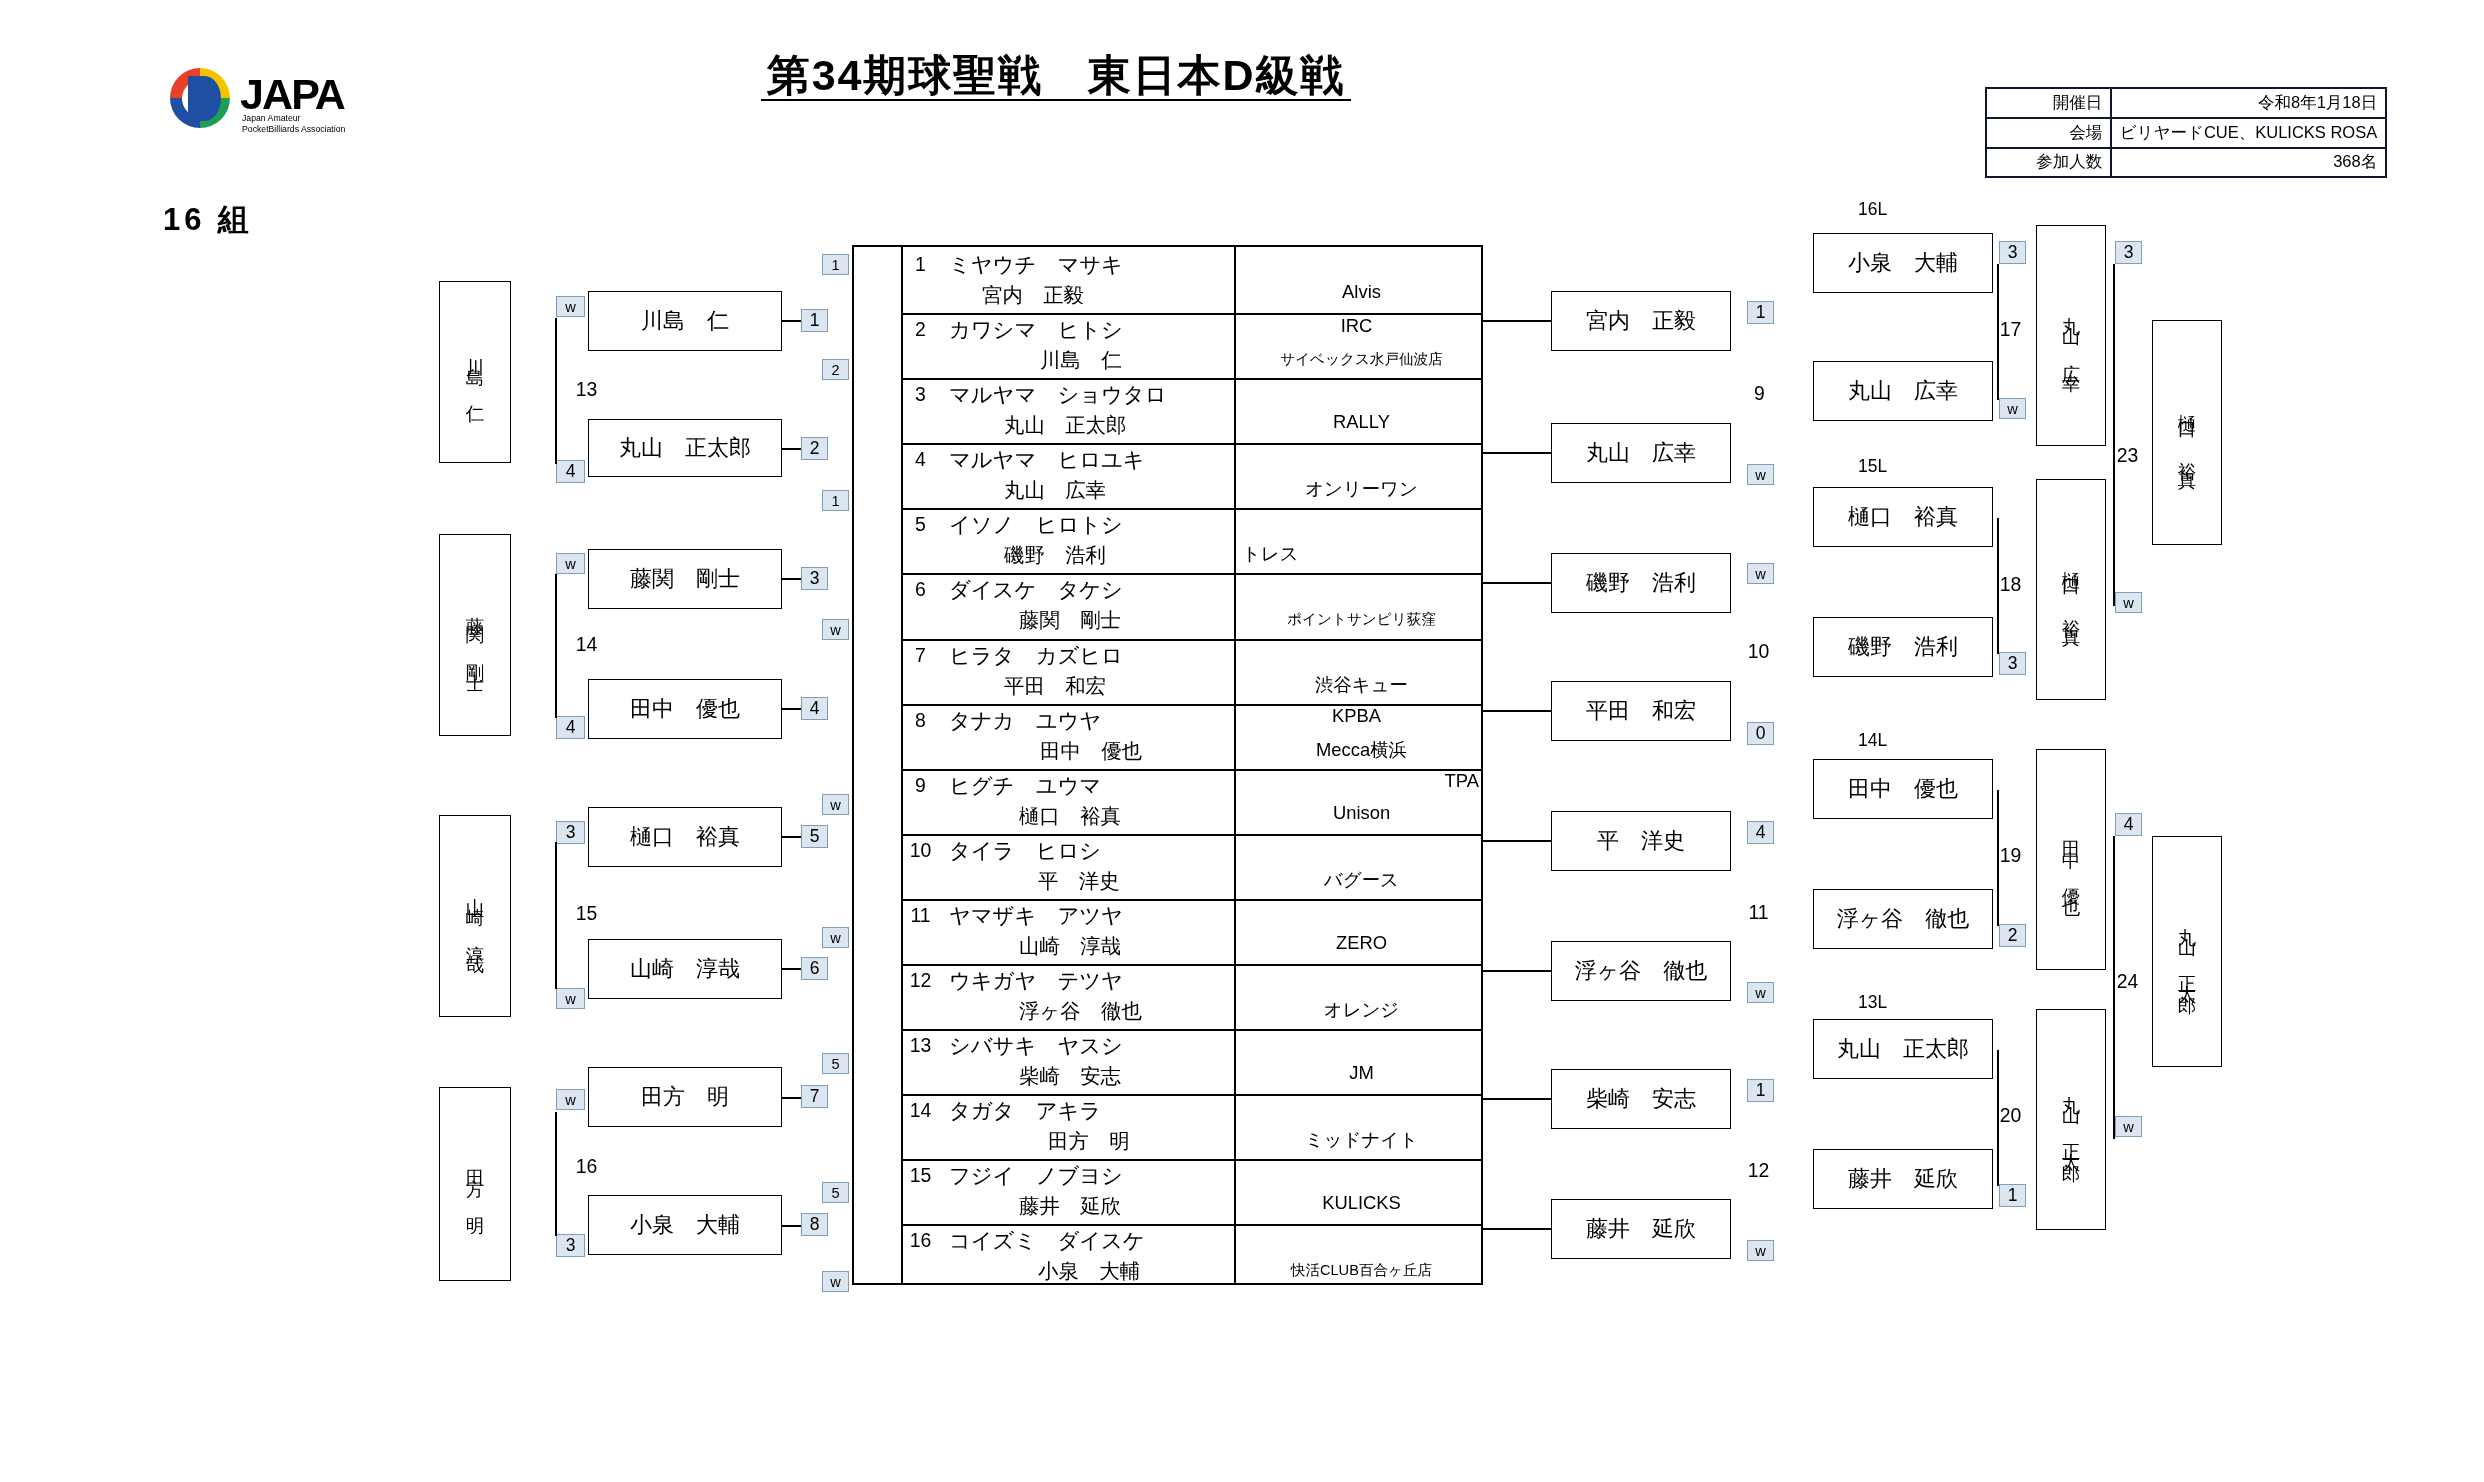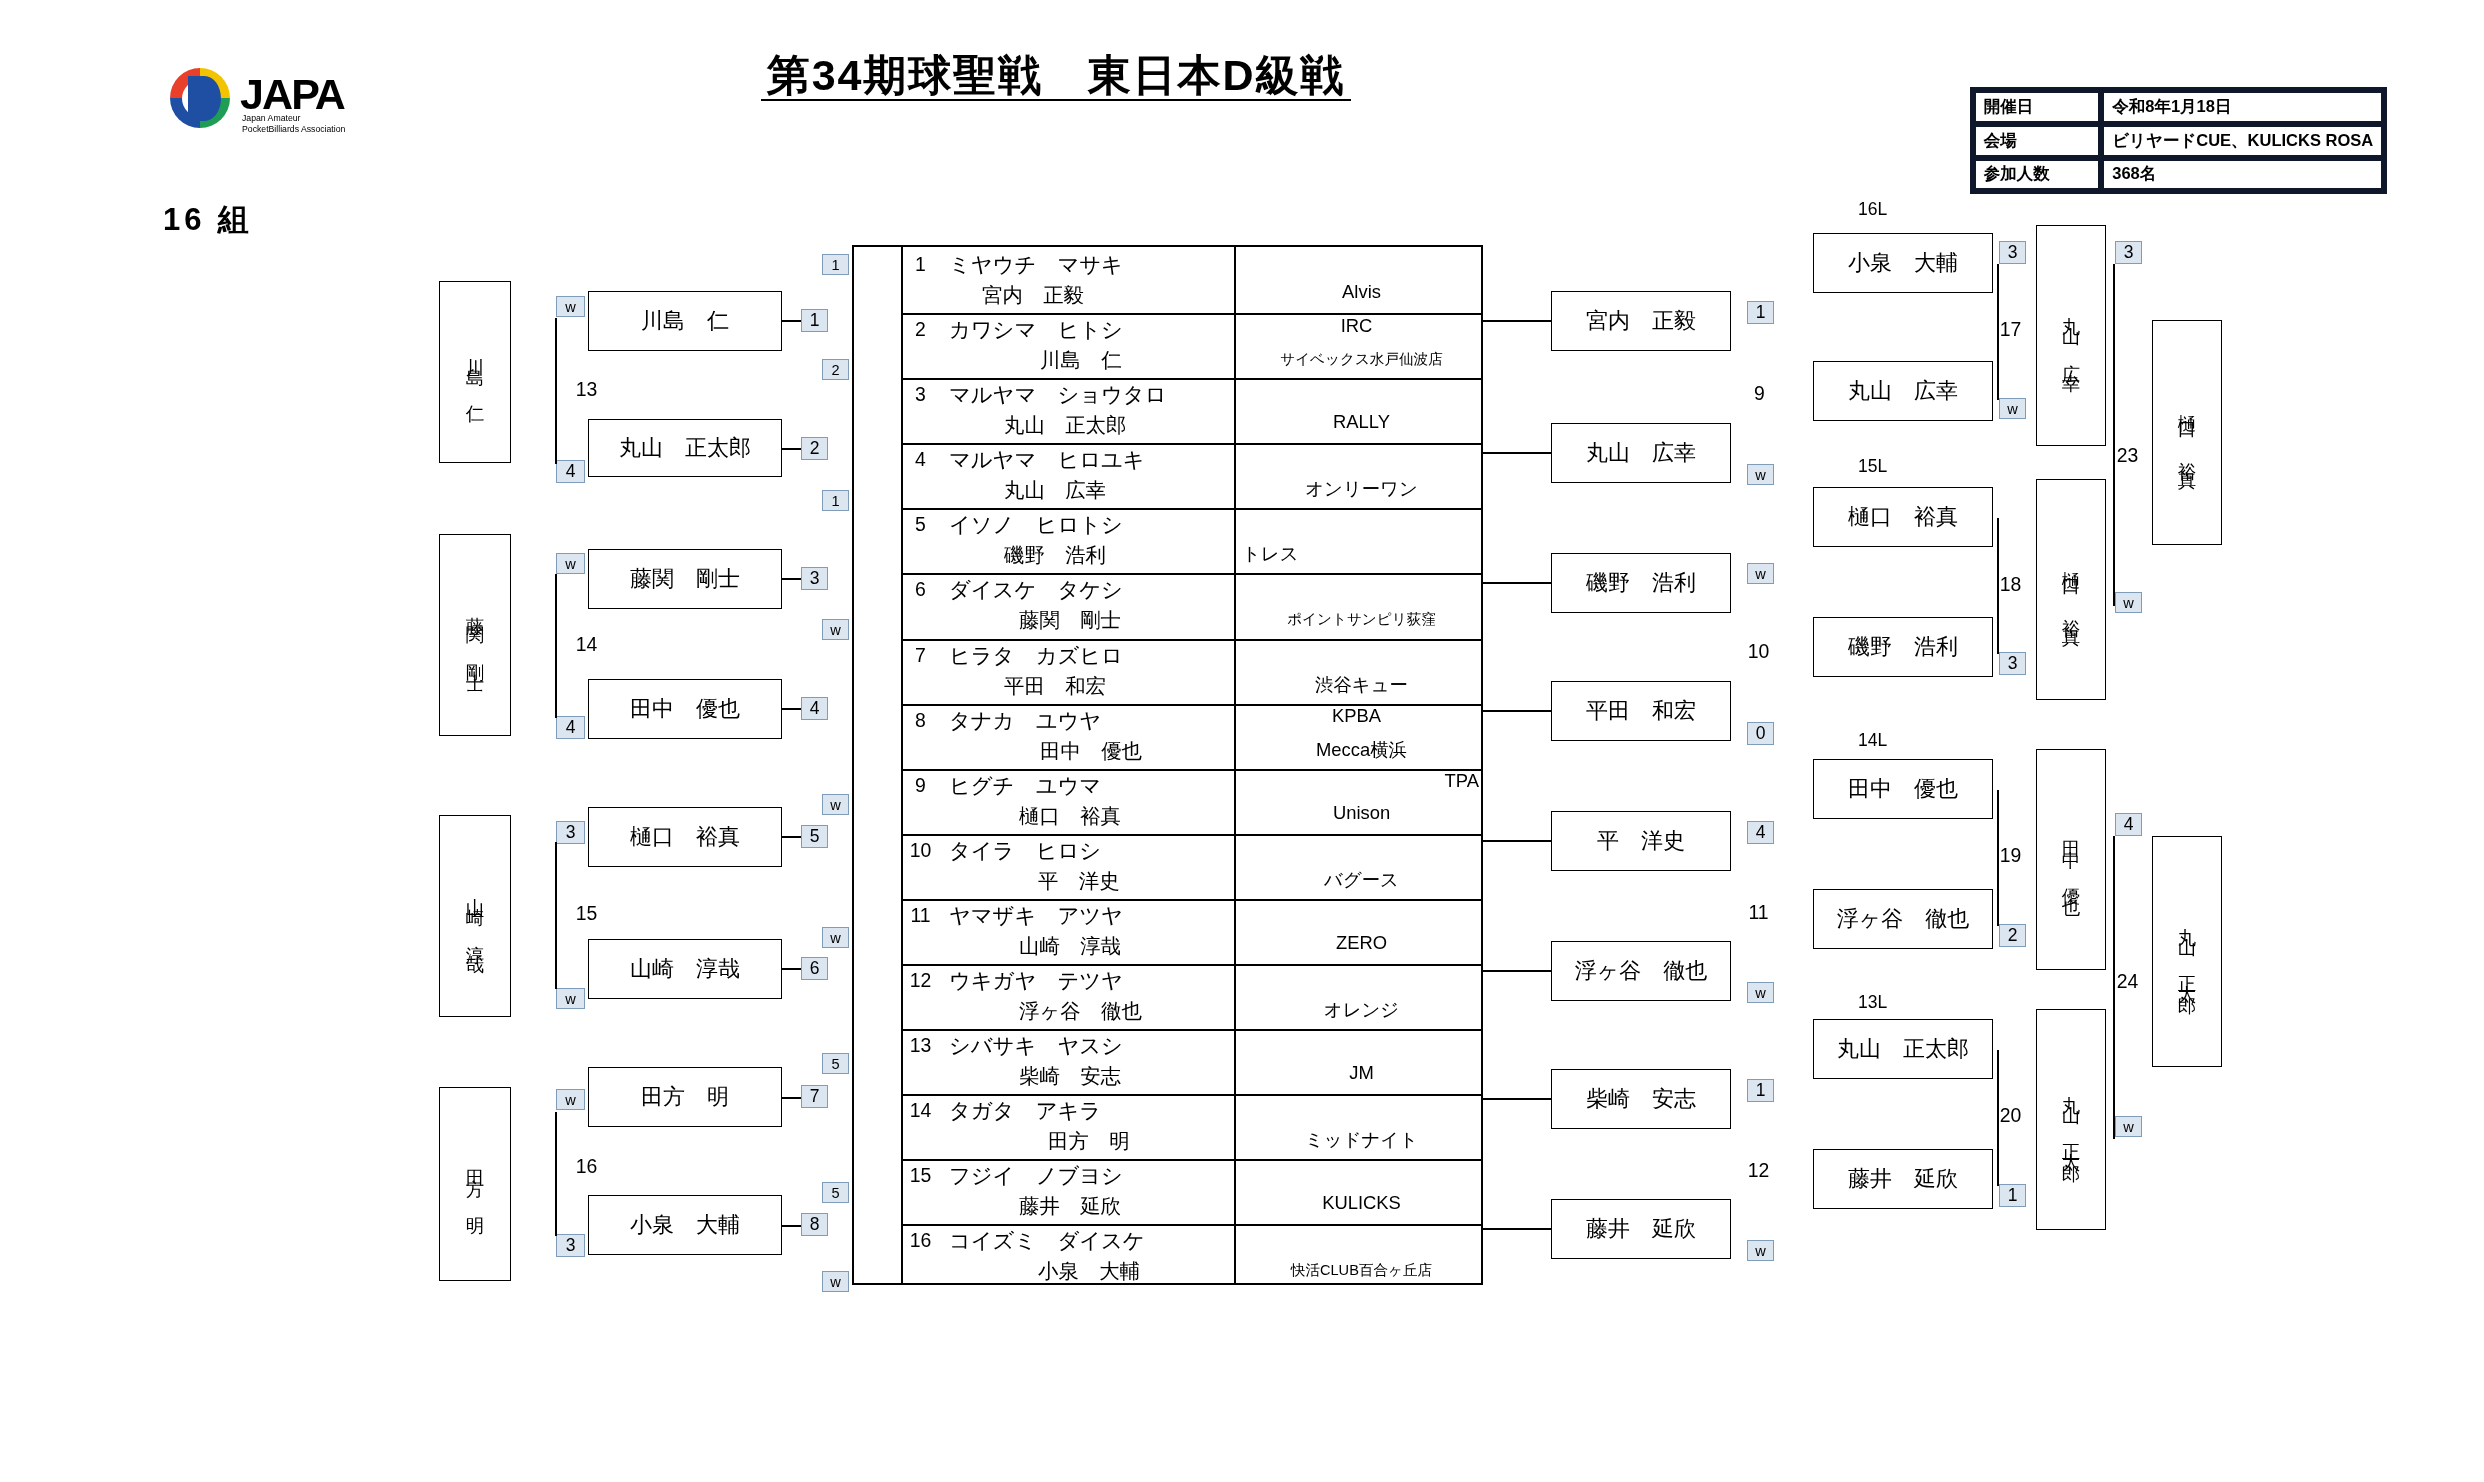--- a/index.html
+++ b/index.html
@@ -34,21 +34,21 @@
   #logo .q2{position:absolute;left:30px;top:0;width:30px;height:30px;background:#f3c300;}
   #logo .q3{position:absolute;left:0;top:30px;width:30px;height:30px;background:#1f4fa3;}
   #logo .q4{position:absolute;left:30px;top:30px;width:30px;height:30px;background:#1f9d55;}
   #logo .c{position:absolute;left:11.6px;top:11.6px;width:37px;height:37px;border-radius:50%;background:#fff;}
   #logo .c2{position:absolute;left:17.5px;top:7.8px;width:33px;height:45px;background:#1f4fa3;border-radius:0 50% 50% 0;}
   #logo .txt{position:absolute;left:70px;top:1.9px;font-size:43px;font-weight:bold;letter-spacing:-1.9px;}
   #logo .sub{position:absolute;left:72px;top:45px;font-size:8.7px;line-height:10.7px;}
 
   
   #infoTable{right:97px;top:87px;border:1.9px solid #000;border-collapse:collapse;font-size:16.5px;}
-  #infoTable td{border:6px solid #0f172a;padding:2.9px 7.8px;text-align:left;white-space:nowrap;font-weight:bold;}
+  #infoTable td{border:2px solid #0f172a;padding:2.9px 7.8px;text-align:right;white-space:nowrap;}
   #infoTable td.k{width:107px;}
   #infoTable td.v{width:223px;}
 
   .nm{font-size:22px;}
   .nmS{font-size:20.4px;}
   .kana{font-size:21.3px;}
   .club{font-size:18.4px;}
   .clubS{font-size:14.6px;}
   .smalllbl{font-size:17.5px;}
 </style>

